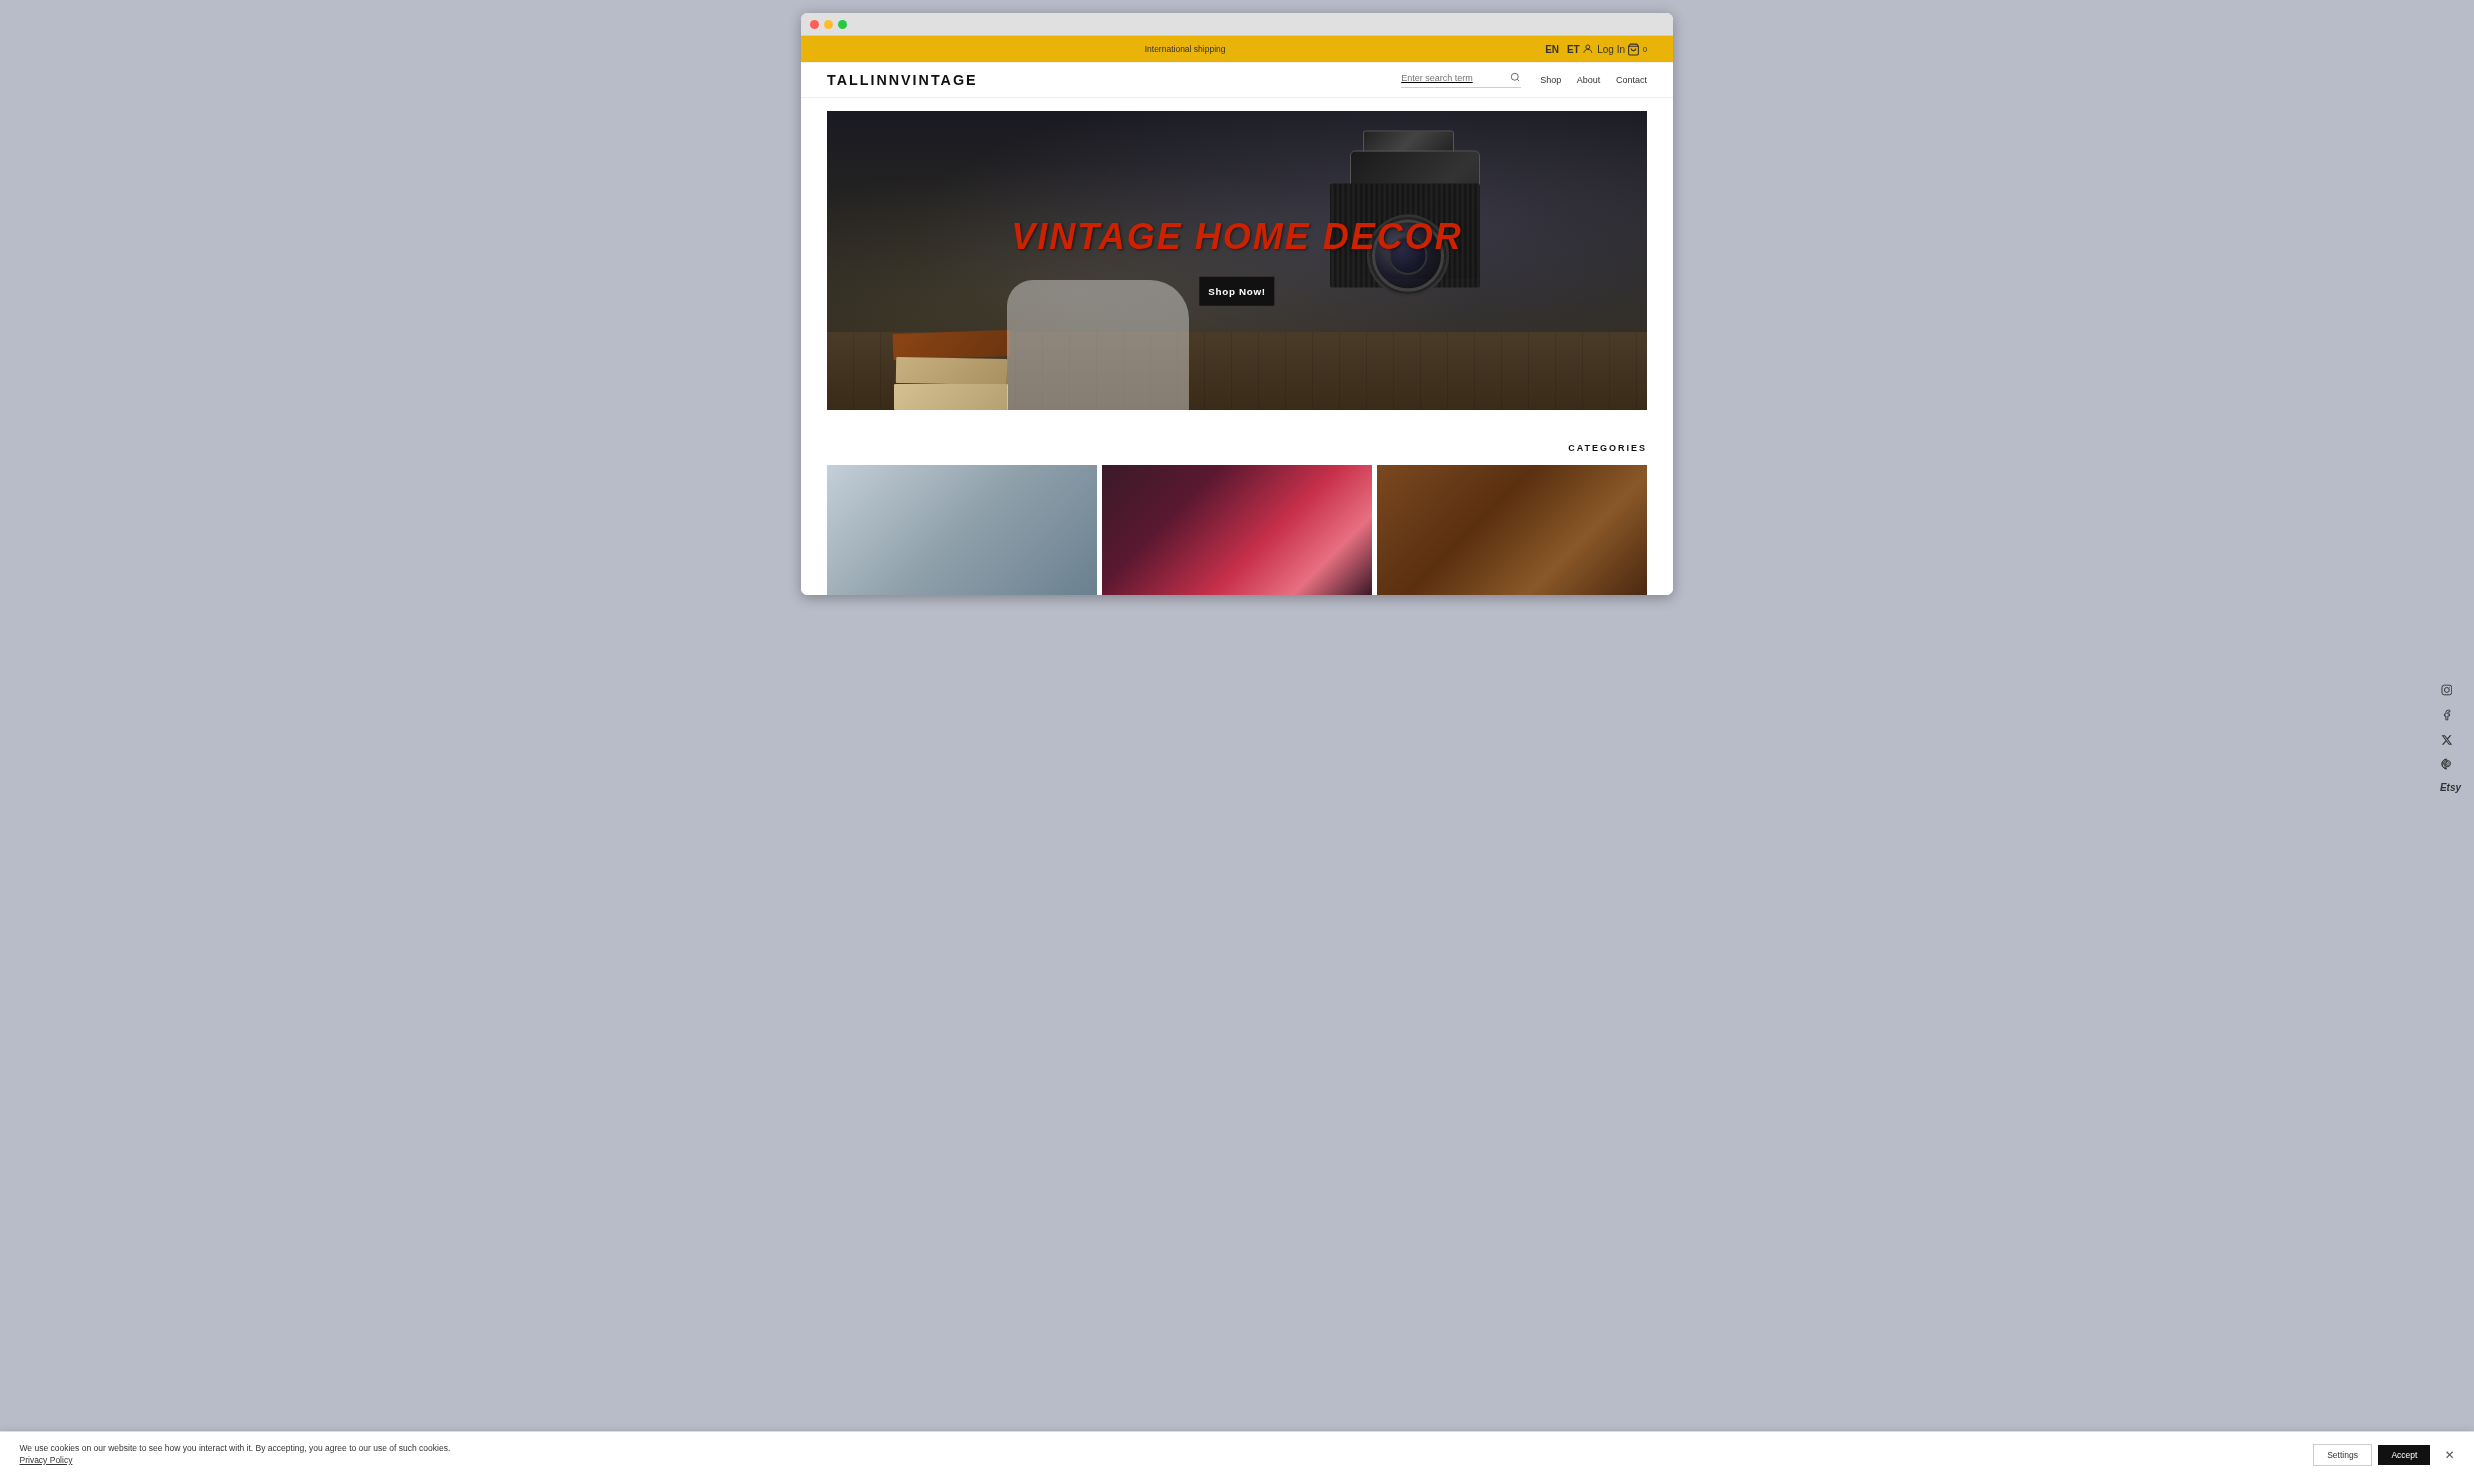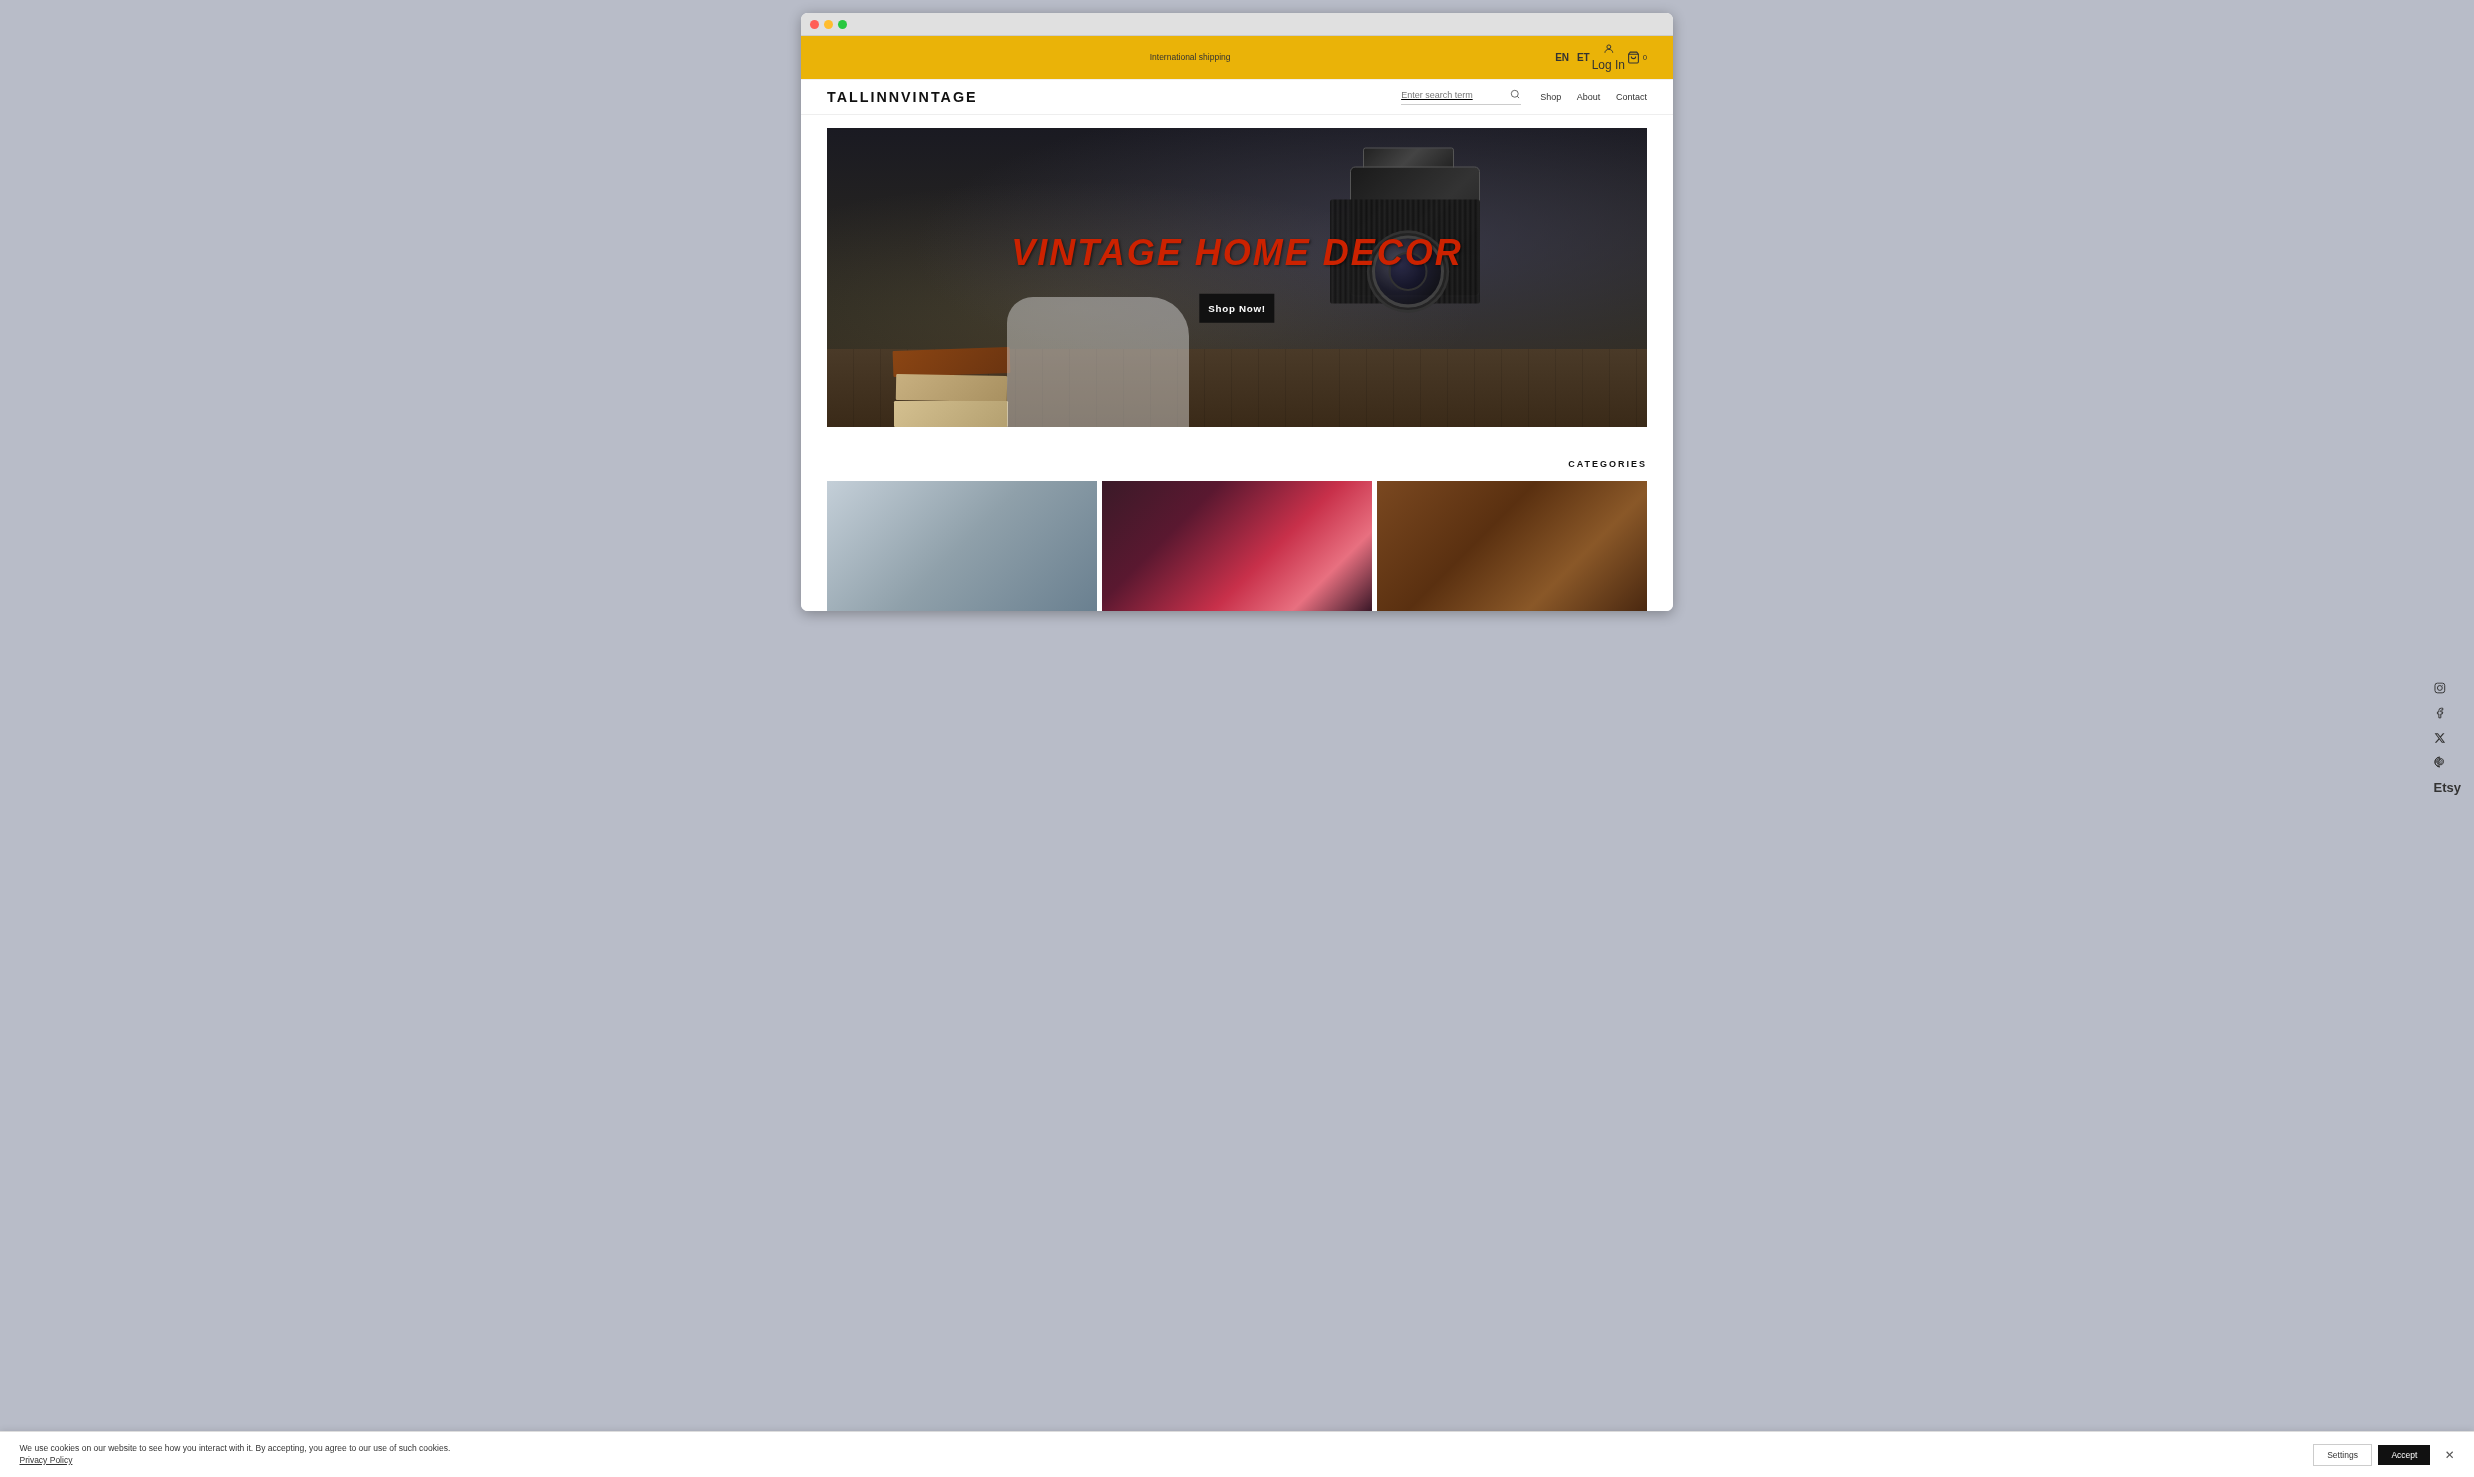--- a/index.html
+++ b/index.html
@@ -70,23 +70,22 @@
       color: #333;
       font-size: 10px;
       font-weight: 700;
     }
 
     .login-btn {
       display: flex;
       align-items: center;
       gap: 3.9px;
       cursor: pointer;
-      font-size: 12px;
-      color: #333;
-      flex-direction: column;
+      font-size: 10px;
+      color: #333;
     }
 
     .cart-btn {
       display: flex;
       align-items: center;
       gap: 2.6px;
       cursor: pointer;
       position: relative;
     }
 
@@ -385,24 +384,25 @@
       display: flex;
       align-items: center;
       justify-content: center;
       color: #333;
       font-size: 10.4px;
       cursor: pointer;
       text-decoration: none;
     }
 
     .social-etsy {
-      font-size: 13px;
+      font-size: 10px;
       color: #333;
       cursor: pointer;
       font-weight: 600;
+      font-style: italic;
     }
 
     
     .categories-section {
       padding: 19.5px 26px 0;
     }
 
     .categories-title {
       text-align: right;
       font-size: 9px;

